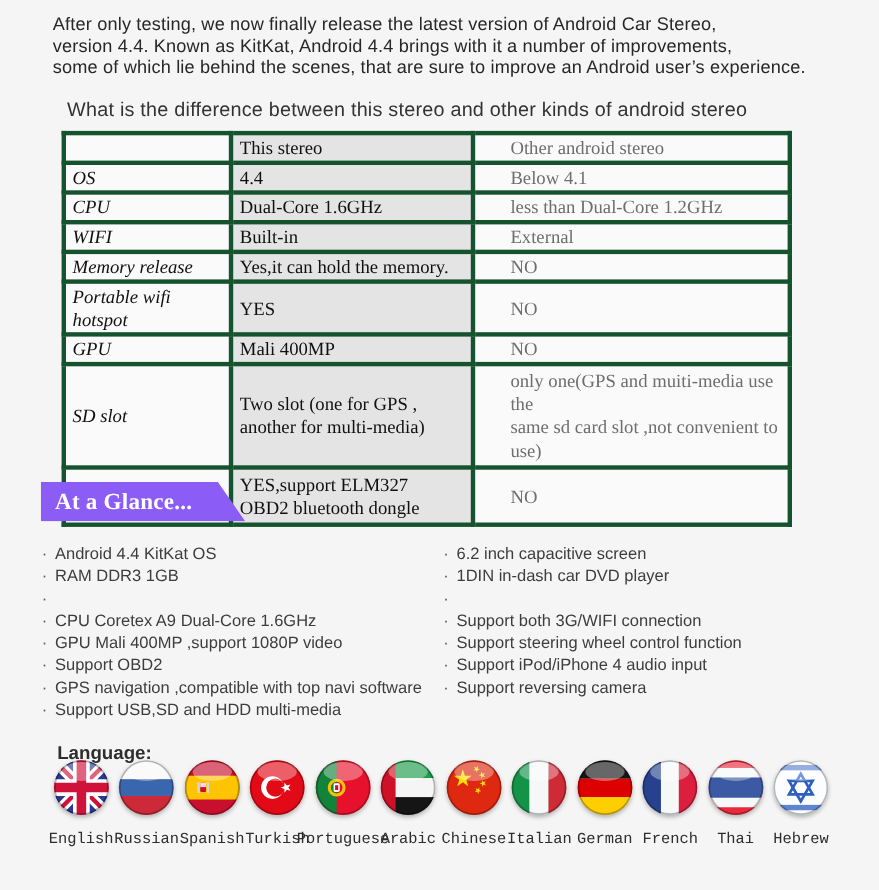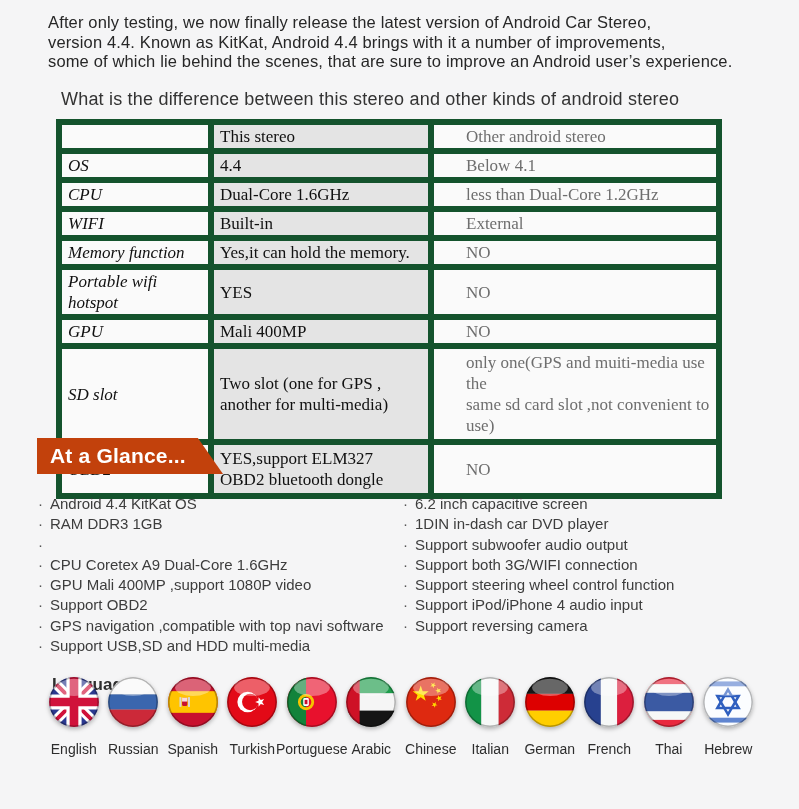--- a/index.html
+++ b/index.html
@@ -14,21 +14,21 @@
   .intro .line{font-size:16.5px;line-height:19.5px;letter-spacing:0.15px;color:#272727;white-space:nowrap;}
   
   .section-heading{position:absolute;left:42px;top:89px;font-size:18px;letter-spacing:0.2px;color:#333;white-space:nowrap;margin-left:19px;}
   
   .cmp-table{
     position:absolute;left:56px;top:119px;width:660px;table-layout:fixed;
     border-collapse:collapse;
     font-family:"Liberation Serif",serif;font-size:17px;
   }
   .cmp-table th,.cmp-table td{
-    border:6px solid #14532d;padding:1px 6px;vertical-align:middle;text-align:left;
+    border:4px solid #14532d;padding:1px 6px;vertical-align:middle;text-align:left;
     font-weight:normal;line-height:21px;white-space:pre-line;height:21px;
   }
   .cmp-table .c1{background:#fafafa;color:#101010;font-style:italic;}
   .cmp-table .c2{background:#e4e4e4;color:#101010;}
   .cmp-table .c3{background:#fafafa;color:#6e6e6e;padding-left:32px;}
   .cmp-table .tall td{padding-top:3px;padding-bottom:3px;}
   
   .banner{
     position:absolute;left:37px;top:438px;width:186px;height:36px;box-sizing:border-box;
     clip-path:polygon(0 0,86.5% 0,100% 100%,0 100%);
@@ -36,21 +36,21 @@
     white-space:nowrap;
   }
   
   .features{position:absolute;top:494px;font-size:15px;color:#3d3d3d;}
   .features.left{left:38px;}
   .features.right{left:403px;}
   .features .item{display:flex;line-height:20.3px;white-space:nowrap;}
   .features .dot{width:12px;color:#555;flex:0 0 auto;}
   
   .lang-label{position:absolute;left:52px;top:675px;font-size:17px;font-weight:bold;color:#2e2e2e;}
-  .flags{position:absolute;left:44px;top:676px;display:flex;}
+  .flags{position:absolute;left:44px;top:690px;display:flex;font-family:Liberation Mono, monospace;}
   .flag-cell{width:59.5px;flex:0 0 auto;display:flex;flex-direction:column;align-items:center;}
   .flag-cell svg{filter:drop-shadow(0 2px 2px rgba(0,0,0,0.28));}
   .flag-label{margin-top:13px;font-size:14px;color:#2d2d2d;white-space:nowrap;}
 </style>
 </head>
 <body>
 
 <div class="intro">
     <div class="line">After only testing, we now finally release the latest version of Android Car Stereo,</div>
     <div class="line">version 4.4. Known as KitKat, Android 4.4 brings with it a number of improvements,</div>
@@ -82,21 +82,21 @@
         <td class="c1">CPU</td>
         <td class="c2">Dual-Core 1.6GHz</td>
         <td class="c3">less than Dual-Core 1.2GHz</td>
       </tr>
       <tr>
         <td class="c1">WIFI</td>
         <td class="c2">Built-in</td>
         <td class="c3">External</td>
       </tr>
       <tr>
-        <td class="c1">Memory function</td>
+        <td class="c1">Memory release</td>
         <td class="c2">Yes,it can hold the memory.</td>
         <td class="c3">NO</td>
       </tr>
       <tr>
         <td class="c1">Portable wifi hotspot</td>
         <td class="c2">YES</td>
         <td class="c3">NO</td>
       </tr>
       <tr>
         <td class="c1">GPU</td>
@@ -112,21 +112,21 @@
       </tr>
       <tr class="tall">
         <td class="c1">OBD2</td>
         <td class="c2">YES,support ELM327
 OBD2 bluetooth dongle</td>
         <td class="c3">NO</td>
       </tr>
     </tbody>
 </table>
 
-<div class="banner" style="background: #c2410c;">
+<div class="banner" style="background: #8b5cf6; font-family: Liberation Serif, serif;">
   <span>At a Glance...</span>
 </div>
 
 <div class="features left">
     <div class="item">
       <span class="dot">·</span>
       <span>Android 4.4 KitKat OS</span>
     </div>
     <div class="item">
       <span class="dot">·</span>
@@ -160,21 +160,20 @@
     <div class="item">
       <span class="dot">·</span>
       <span>6.2 inch capacitive screen</span>
     </div>
     <div class="item">
       <span class="dot">·</span>
       <span>1DIN in-dash car DVD player</span>
     </div>
     <div class="item">
       <span class="dot">·</span>
-      <span>Support subwoofer audio output</span>
     </div>
     <div class="item">
       <span class="dot">·</span>
       <span>Support both 3G/WIFI connection</span>
     </div>
     <div class="item">
       <span class="dot">·</span>
       <span>Support steering wheel control function</span>
     </div>
     <div class="item">

